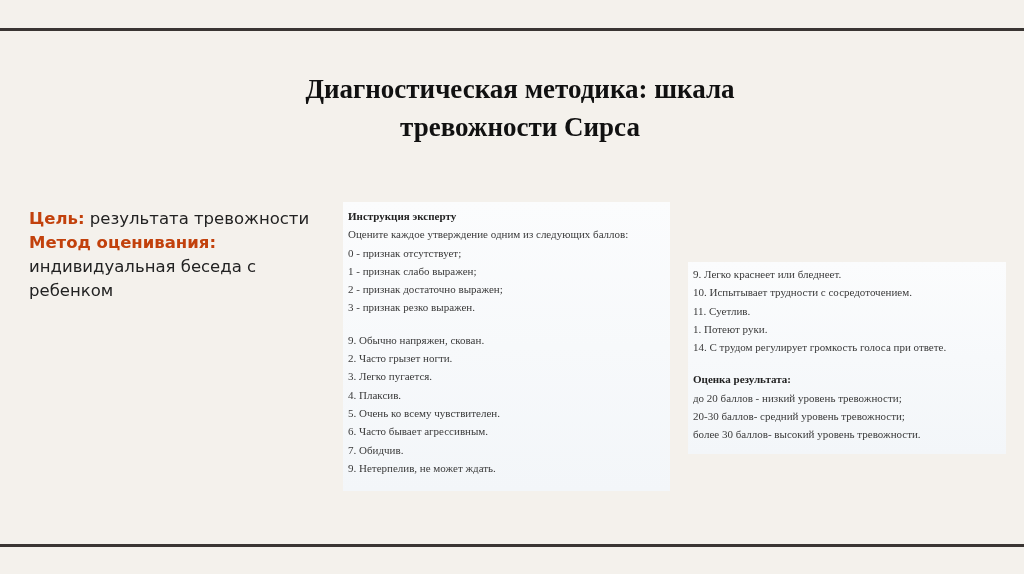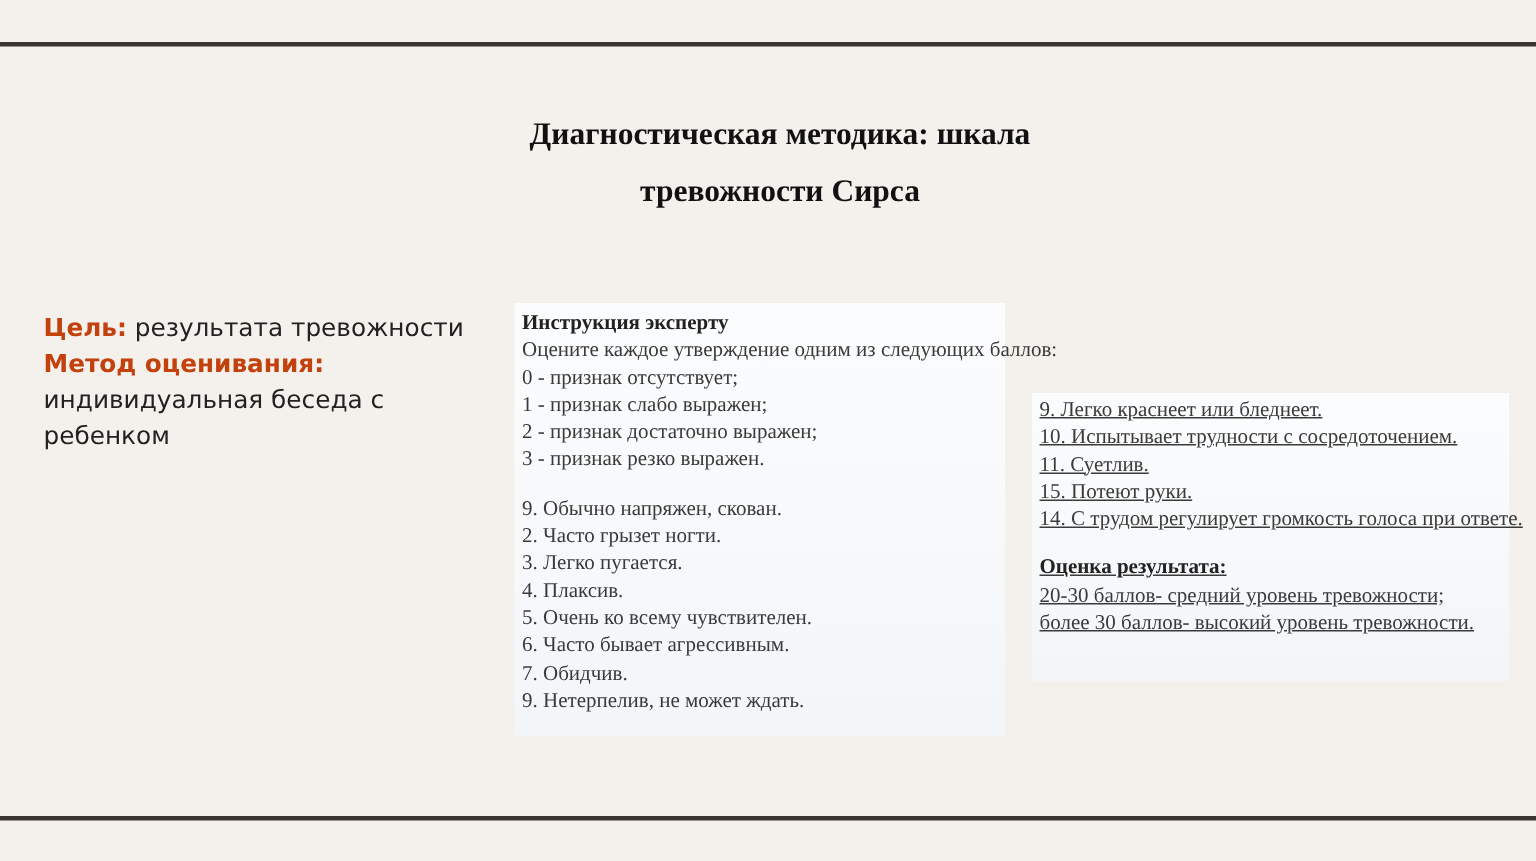--- a/index.html
+++ b/index.html
@@ -21,21 +21,21 @@
     .rule.bottom { top: 544px; }
 
     .title {
       position: absolute;
       left: 200px;
       width: 640px;
       top: 70px;
       text-align: center;
       font-family: "Liberation Serif", serif;
       font-weight: bold;
-      font-size: 21px;
+      font-size: 27px;
       line-height: 38px;
       color: #111;
     }
 
     .left-text {
       position: absolute;
       left: 29px;
       top: 207px;
       width: 290px;
       font-family: "DejaVu Sans", sans-serif;
@@ -43,40 +43,39 @@
       line-height: 24px;
       color: #222;
     }
     .left-text b { font-weight: bold; color: #c2410c; }
 
     .scan {
       position: absolute;
       background: linear-gradient(180deg, #fbfcfd 0%, #f3f6f9 100%);
       font-family: "Liberation Serif", serif;
       color: #3a3a3a;
-      font-size: 14px;
+      font-size: 11px;
     }
     .scan .line { height: 18.3px; line-height: 18.3px; white-space: nowrap; }
     .scan .hdr { font-weight: bold; color: #222; }
     .scan .gap { height: 14px; }
 
     .scan.left {
       left: 343px;
       top: 202px;
       width: 327px;
       height: 289px;
       padding: 5px 0 0 5px;
     }
     .scan.right {
       left: 688px;
       top: 262px;
       width: 318px;
       height: 192px;
       padding: 3px 0 0 5px;
-      text-decoration: underline;
     }
   </style>
 </head>
 <body>
 
 <div class="rule top"></div>
 
 <h1 class="title">
   <div>Диагностическая методика: шкала</div>
   <div>тревожности Сирса</div>
@@ -107,21 +106,22 @@
   <div class="line">5. Очень ко всему чувствителен.</div>
   <div class="line">6. Часто бывает агрессивным.</div>
   <div class="line">7. Обидчив.</div>
   <div class="line">9. Нетерпелив, не может ждать.</div>
 </div>
 
 <div class="scan right">
   <div class="line">9. Легко краснеет или бледнеет.</div>
   <div class="line">10. Испытывает трудности с сосредоточением.</div>
   <div class="line">11. Суетлив.</div>
-  <div class="line">15. Потеют руки.</div>
+  <div class="line">1. Потеют руки.</div>
   <div class="line">14. С трудом регулирует громкость голоса при ответе.</div>
   <div class="gap"></div>
   <div class="line hdr">Оценка результата:</div>
+  <div class="line">до 20 баллов - низкий уровень тревожности;</div>
   <div class="line">20-30 баллов- средний уровень тревожности;</div>
   <div class="line">более 30 баллов- высокий уровень тревожности.</div>
 </div>
 
 <div class="rule bottom"></div>
 
 </body></html>

